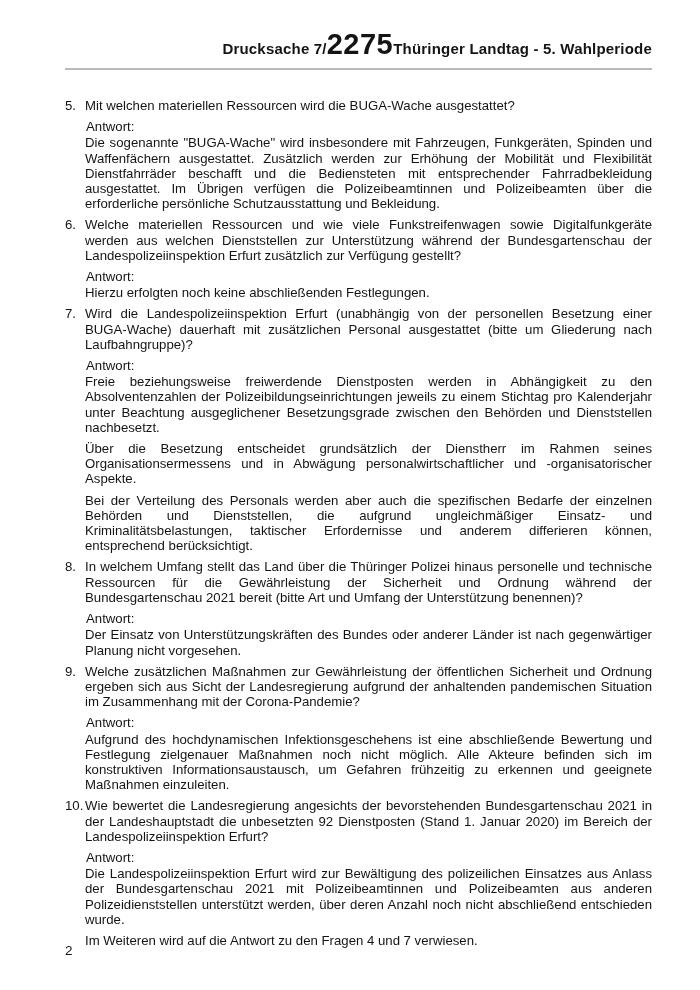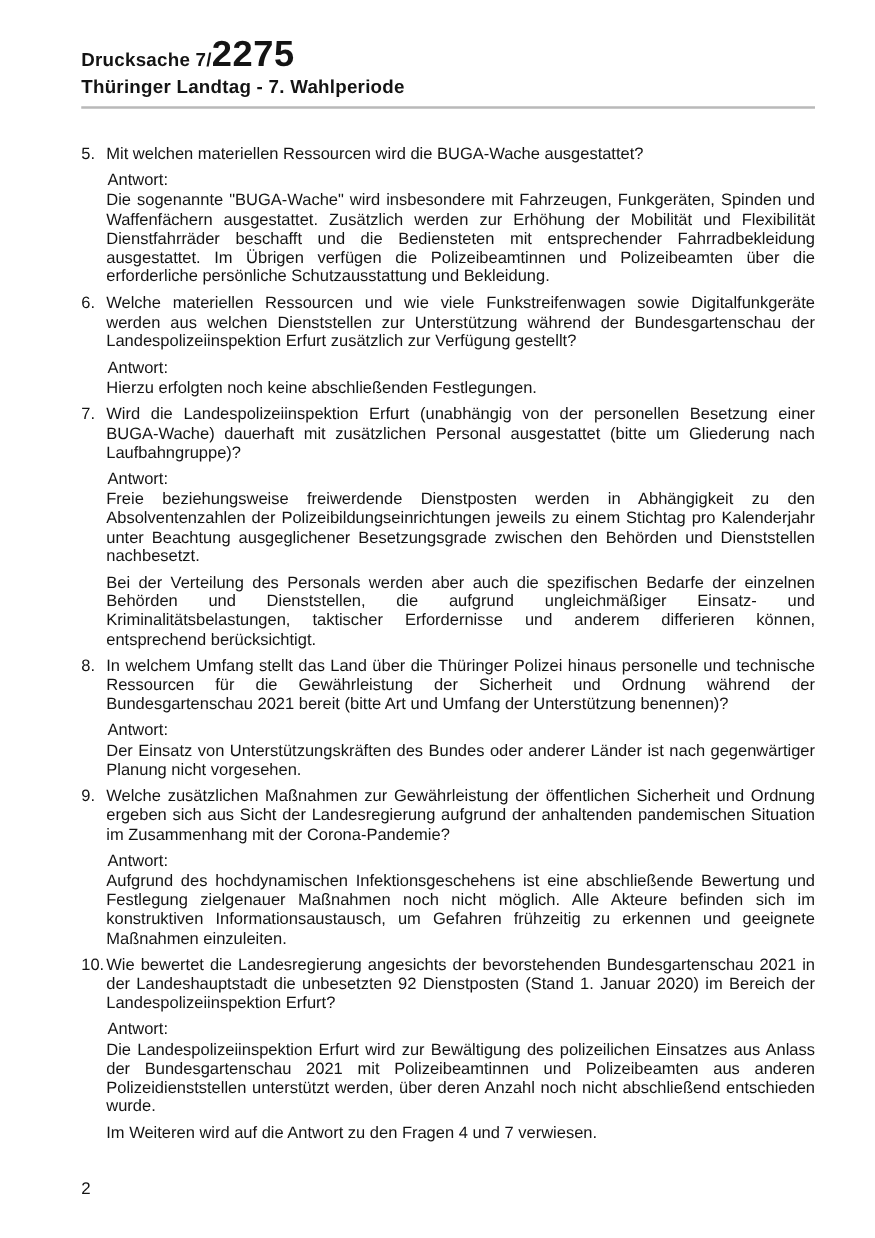--- a/index.html
+++ b/index.html
@@ -13,21 +13,20 @@
     font-family: "Liberation Sans", sans-serif;
     box-sizing: border-box;
     padding: 28px 48px 0 65px;
     overflow: hidden;
   }
   
   .doc-header {
     display: flex;
     justify-content: flex-end;
     align-items: baseline;
-    flex-direction: column;
   }
   .doc-id { white-space: nowrap; }
   .doc-label {
     font-size: 15px;
     font-weight: bold;
     letter-spacing: 0.2px;
   }
   .doc-number {
     font-size: 29px;
     font-weight: bold;
@@ -82,21 +81,21 @@
 </style>
 </head>
 <body>
 
 <div class="page">
 
   <div class="doc-header">
     <div class="doc-id">
       <span class="doc-label">Drucksache 7/</span><span class="doc-number">2275</span>
     </div>
-    <div class="doc-title">Thüringer Landtag - 7. Wahlperiode</div>
+    <div class="doc-title">Thüringer Landtag - 5. Wahlperiode</div>
   </div>
   <hr class="header-rule">
 
   <div class="qa-list">
 
     <section class="qa-item">
       <span class="q-num">5.</span>
       <div class="qa-content">
         <div class="q-text">Mit welchen materiellen Ressourcen wird die BUGA-Wache ausgestattet?</div>
         <div class="answer">
@@ -117,20 +116,21 @@
       </div>
     </section>
 
     <section class="qa-item">
       <span class="q-num">7.</span>
       <div class="qa-content">
         <div class="q-text">Wird die Landespolizeiinspektion Erfurt (unabhängig von der personellen Besetzung einer BUGA-Wache) dauerhaft mit zusätzlichen Personal ausgestattet (bitte um Gliederung nach Laufbahngruppe)?</div>
         <div class="answer">
           <div class="answer-label">Antwort:</div>
           <p>Freie beziehungsweise freiwerdende Dienstposten werden in Abhängigkeit zu den Absolventenzahlen der Polizeibildungseinrichtungen jeweils zu einem Stichtag pro Kalenderjahr unter Beachtung ausgeglichener Besetzungsgrade zwischen den Behörden und Dienststellen nachbesetzt.</p>
+          <p>Über die Besetzung entscheidet grundsätzlich der Dienstherr im Rahmen seines Organisationsermessens und in Abwägung personalwirtschaftlicher und -organisatorischer Aspekte.</p>
           <p>Bei der Verteilung des Personals werden aber auch die spezifischen Bedarfe der einzelnen Behörden und Dienststellen, die aufgrund ungleichmäßiger Einsatz- und Kriminalitätsbelastungen, taktischer Erfordernisse und anderem differieren können, entsprechend berücksichtigt.</p>
         </div>
       </div>
     </section>
 
     <section class="qa-item">
       <span class="q-num">8.</span>
       <div class="qa-content">
         <div class="q-text">In welchem Umfang stellt das Land über die Thüringer Polizei hinaus personelle und technische Ressourcen für die Gewährleistung der Sicherheit und Ordnung während der Bundesgartenschau 2021 bereit (bitte Art und Umfang der Unterstützung benennen)?</div>
         <div class="answer">

